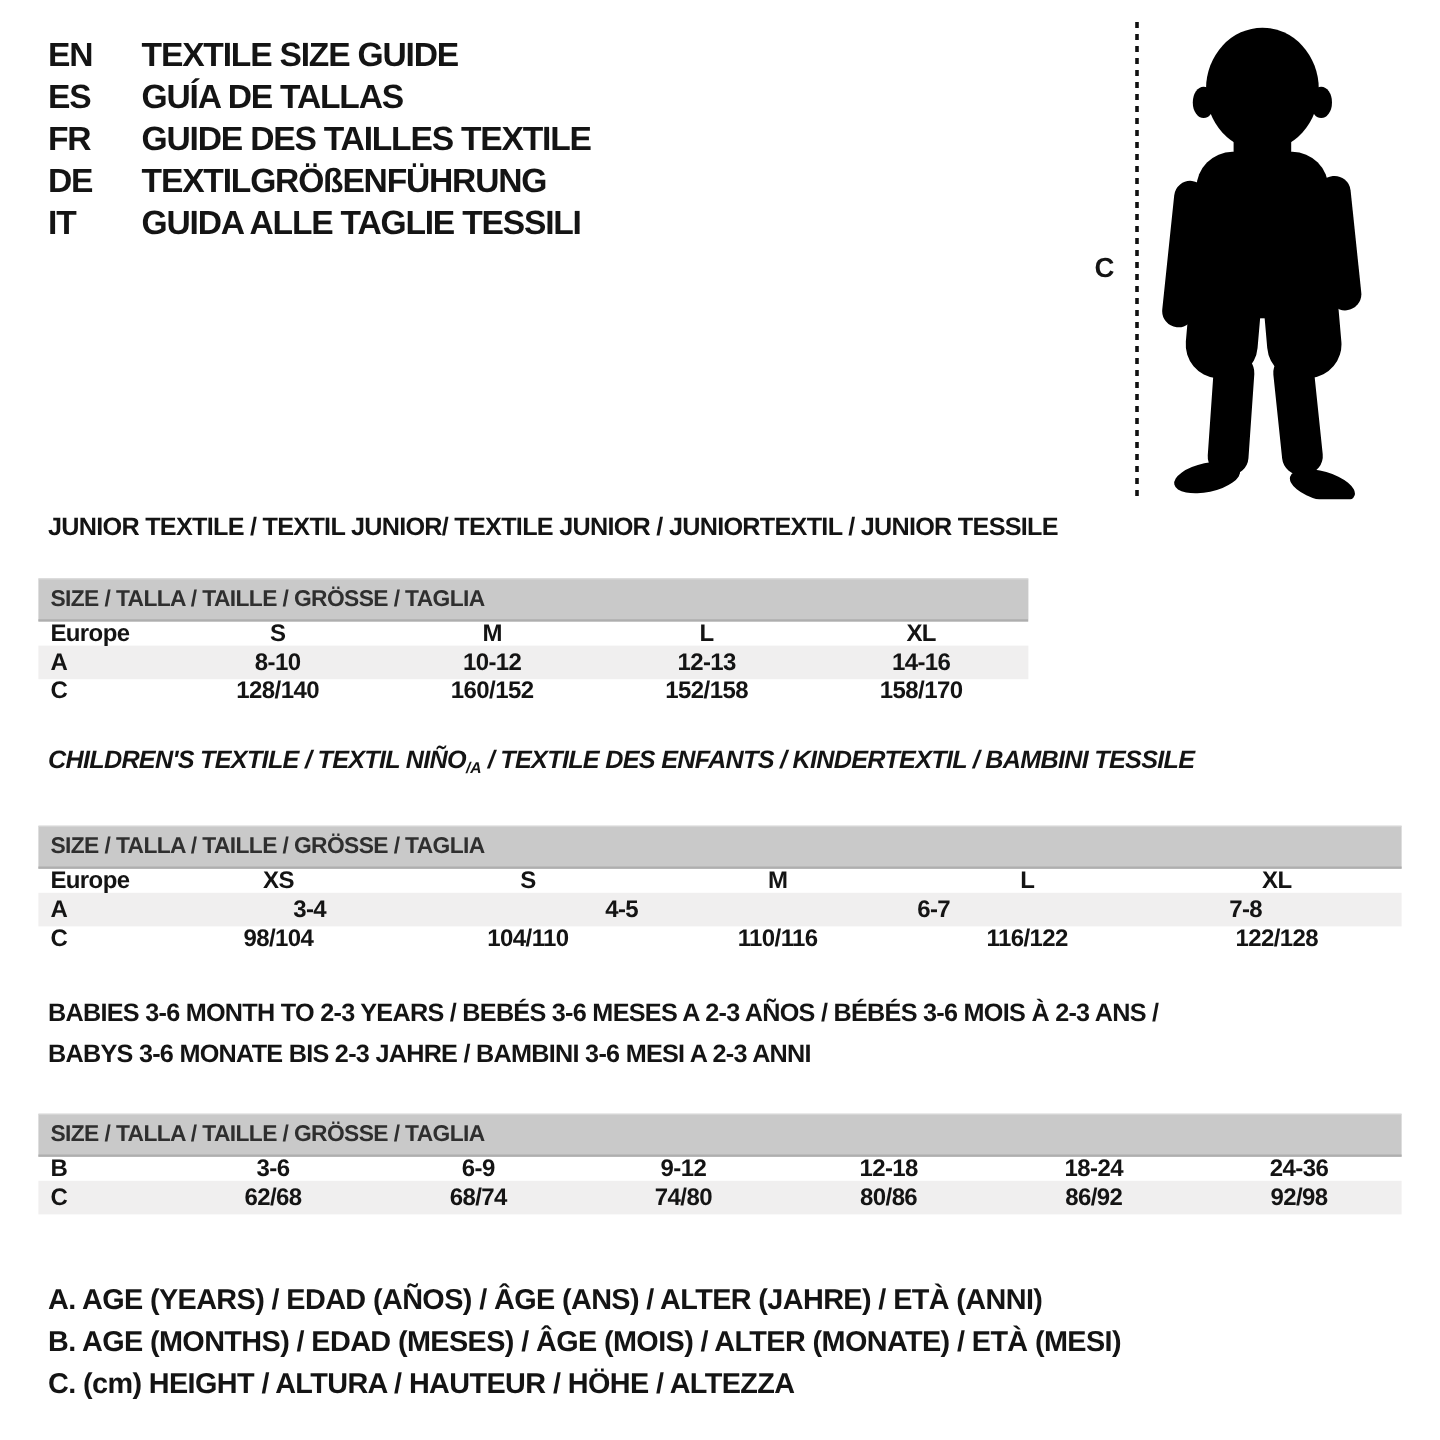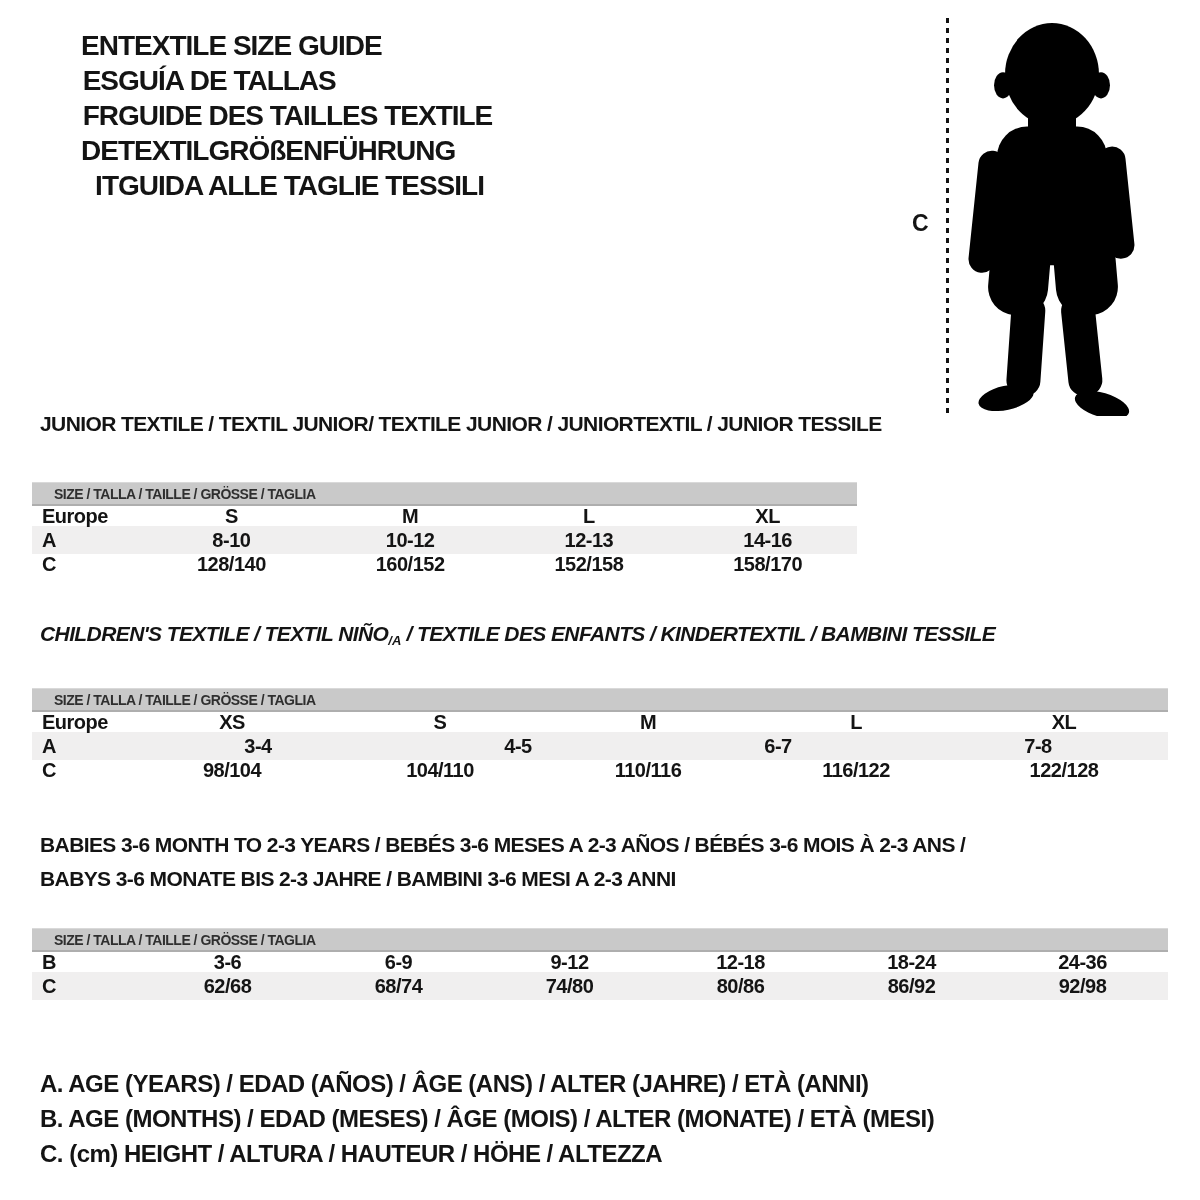--- a/index.html
+++ b/index.html
@@ -2,43 +2,43 @@
 <html><head>
 <meta charset="utf-8">
 <style>
   html,body{margin:0;padding:0;background:#ffffff;}
   .canvas{
     position:relative;width:1200px;height:1200px;background:#ffffff;overflow:hidden;
     font-family:"Liberation Sans", sans-serif;color:#141414;font-weight:bold;
   }
   
   .lang-list{position:absolute;left:40px;top:28px;}
-  .lang-row{display:flex;height:35px;align-items:center;font-size:28px;letter-spacing:-1px;white-space:nowrap;text-align:right;}
+  .lang-row{display:flex;height:35px;align-items:center;font-size:28px;letter-spacing:-1px;white-space:nowrap;}
   .lang-code{width:78px;}
   
   .measure-line{
     position:absolute;left:946px;top:18px;width:3px;height:396px;
     background:repeating-linear-gradient(to bottom,#101010 0 5px,transparent 5px 10px);
   }
   .measure-label{position:absolute;left:912px;top:210px;font-size:23px;}
   .silhouette{position:absolute;left:966px;top:14px;width:170px;height:402px;}
   
   .section-title{position:absolute;left:40px;font-size:21px;letter-spacing:-0.6px;white-space:nowrap;}
-  .title-junior{top:412px;}
+  .title-junior{top:428px;}
   .title-children{top:622px;font-style:italic;}
   .title-babies{top:828px;line-height:34px;}
   .sub-a{font-size:13px;position:relative;top:4px;letter-spacing:0;}
   
   .size-table{position:absolute;left:32px;}
   .junior-table{top:482px;width:825px;}
   .children-table{top:688px;width:1136px;}
   .babies-table{top:928px;width:1136px;}
   .thead{
-    height:24px;background:#c9c9c9;display:flex;align-items:center;
-    padding-left:22px;box-sizing:border-box;font-size:14px;color:#2f2f2f;
+    height:36px;background:#c9c9c9;display:flex;align-items:center;
+    padding-left:10px;box-sizing:border-box;font-size:19px;color:#2f2f2f;
     letter-spacing:-0.5px;box-shadow:inset 0 -2px 0 #aeaeae, inset 0 1px 0 #d9d9d9;
   }
   .trow{display:flex;width:100%;}
   .h36{height:20px;}
   .h28{height:28px;}
   .shade{background:#f0efef;}
   .tlabel{
     width:110px;box-sizing:border-box;padding-left:10px;display:flex;align-items:center;
     font-size:20px;letter-spacing:-0.5px;flex:none;
   }

